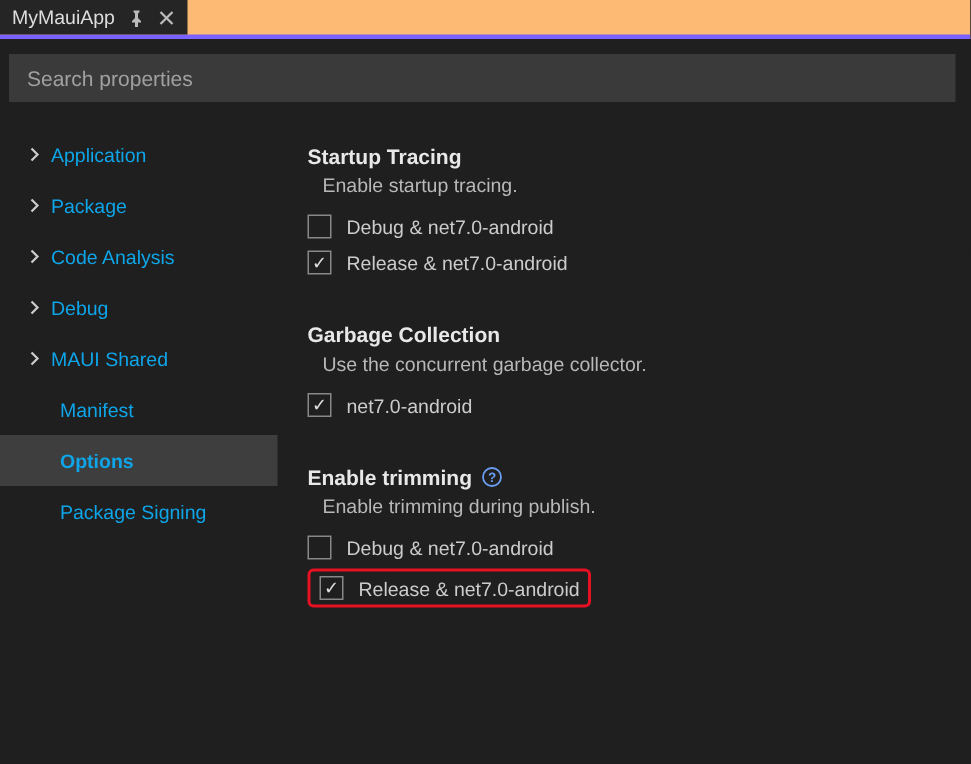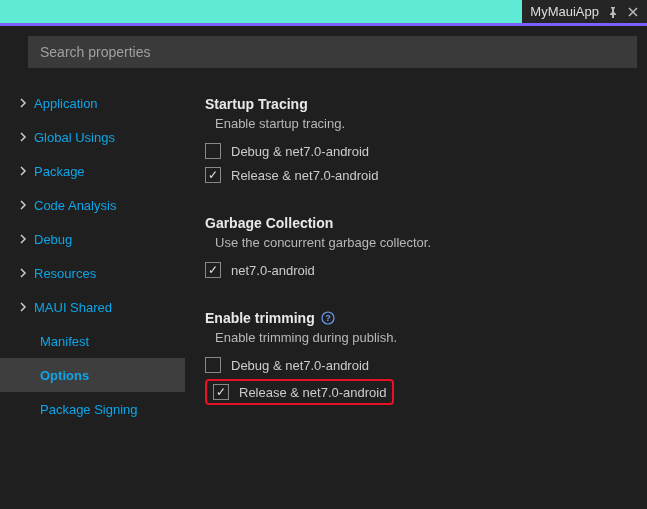--- a/index.html
+++ b/index.html
@@ -7,44 +7,43 @@
       width: 647px;
       height: 509px;
       background: #1f1f1f;
       color: #cccccc;
       font-family: "Segoe UI", Arial, sans-serif;
       font-size: 13px;
       overflow: hidden;
     }
     .tab-bar {
       height: 26px;
-      background: #5eead4;
+      background: #fdba74;
       display: flex;
       border-bottom: 3px solid #7b61ff;
-      justify-content: flex-end;
     }
     .tab {
       display: flex;
       align-items: center;
       padding: 0 8px;
       background: #252525;
       gap: 8px;
       color: #dddddd;
     }
     .tab .pin-icon, .tab .close-icon {
       width: 12px;
       height: 12px;
       display: flex;
       align-items: center;
       justify-content: center;
       color: #bbbbbb;
       cursor: pointer;
     }
     .search-row {
-      padding: 10px 10px 10px 28px;
+      padding: 10px 10px 10px 6px;
     }
     .search-input {
       width: 100%;
       height: 32px;
       background: #3a3a3a;
       border: none;
       color: #cccccc;
       padding: 0 12px;
       font-size: 14px;
       outline: none;
@@ -179,53 +178,37 @@
           </svg>
         </span>
         <span class="ti-label">Application</span>
       </div>
       <div class="tree-item">
         <span class="chev">
           <svg viewBox="0 0 10 10">
             <path d="M3 1l4 4-4 4" fill="none" stroke="#cccccc" stroke-width="1.5"></path>
           </svg>
         </span>
-        <span class="ti-label">Global Usings</span>
-      </div>
-      <div class="tree-item">
-        <span class="chev">
-          <svg viewBox="0 0 10 10">
-            <path d="M3 1l4 4-4 4" fill="none" stroke="#cccccc" stroke-width="1.5"></path>
-          </svg>
-        </span>
         <span class="ti-label">Package</span>
       </div>
       <div class="tree-item">
         <span class="chev">
           <svg viewBox="0 0 10 10">
             <path d="M3 1l4 4-4 4" fill="none" stroke="#cccccc" stroke-width="1.5"></path>
           </svg>
         </span>
         <span class="ti-label">Code Analysis</span>
       </div>
       <div class="tree-item">
         <span class="chev">
           <svg viewBox="0 0 10 10">
             <path d="M3 1l4 4-4 4" fill="none" stroke="#cccccc" stroke-width="1.5"></path>
           </svg>
         </span>
         <span class="ti-label">Debug</span>
-      </div>
-      <div class="tree-item">
-        <span class="chev">
-          <svg viewBox="0 0 10 10">
-            <path d="M3 1l4 4-4 4" fill="none" stroke="#cccccc" stroke-width="1.5"></path>
-          </svg>
-        </span>
-        <span class="ti-label">Resources</span>
       </div>
       <div class="tree-item">
         <span class="chev">
           <svg viewBox="0 0 10 10">
             <path d="M3 1l4 4-4 4" fill="none" stroke="#cccccc" stroke-width="1.5"></path>
           </svg>
         </span>
         <span class="ti-label">MAUI Shared</span>
       </div>
       <div class="tree-item child">

